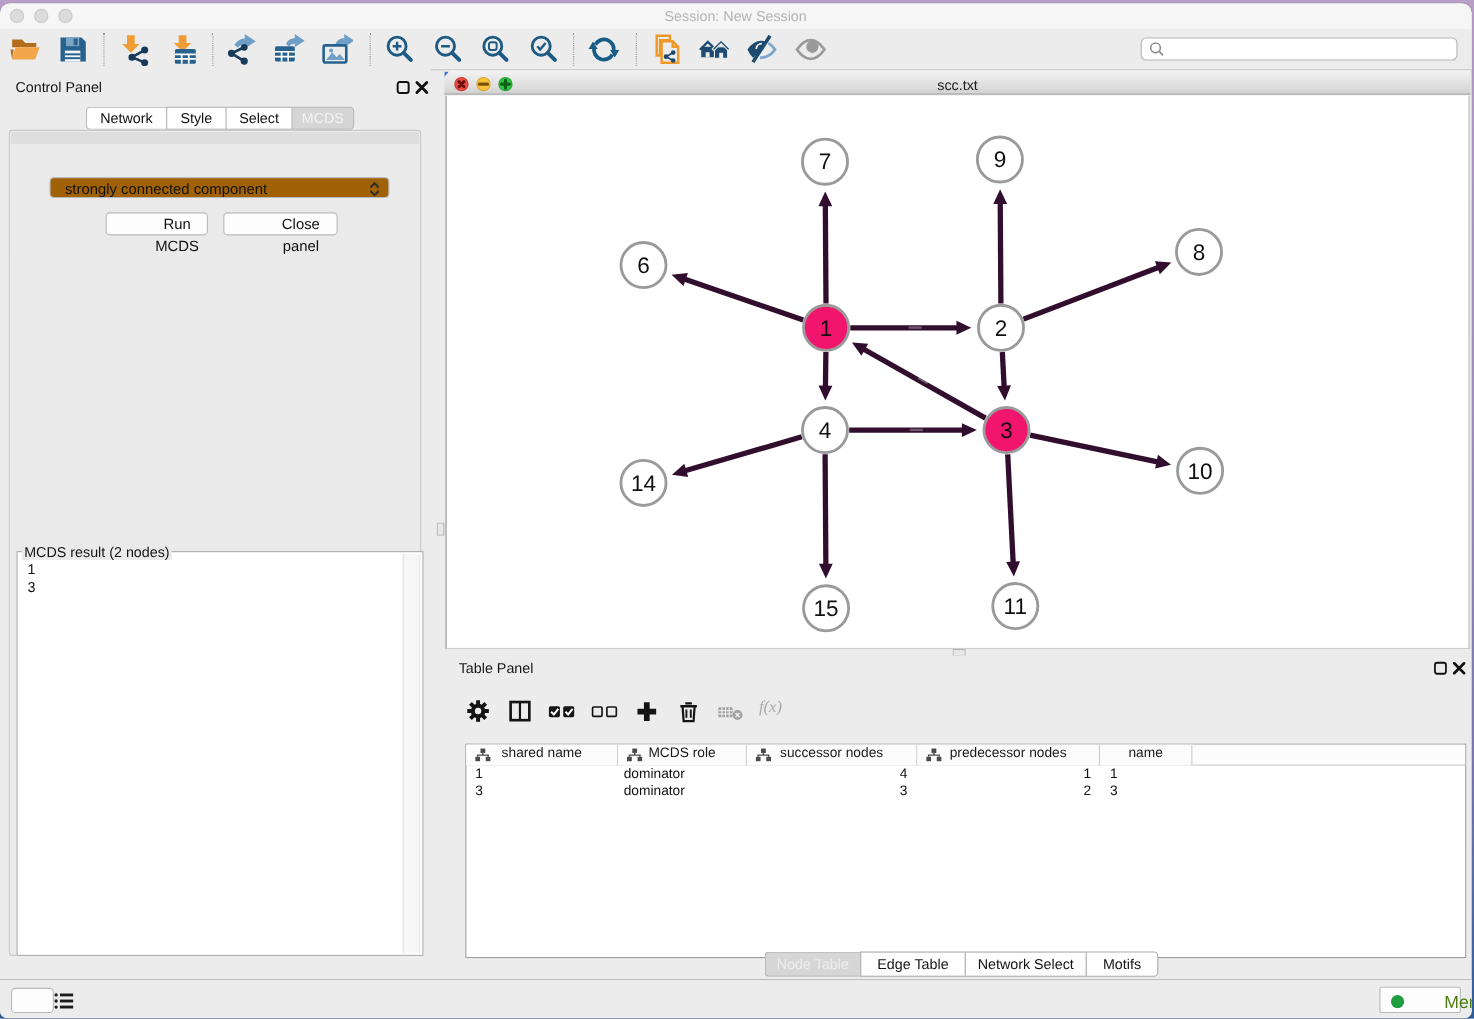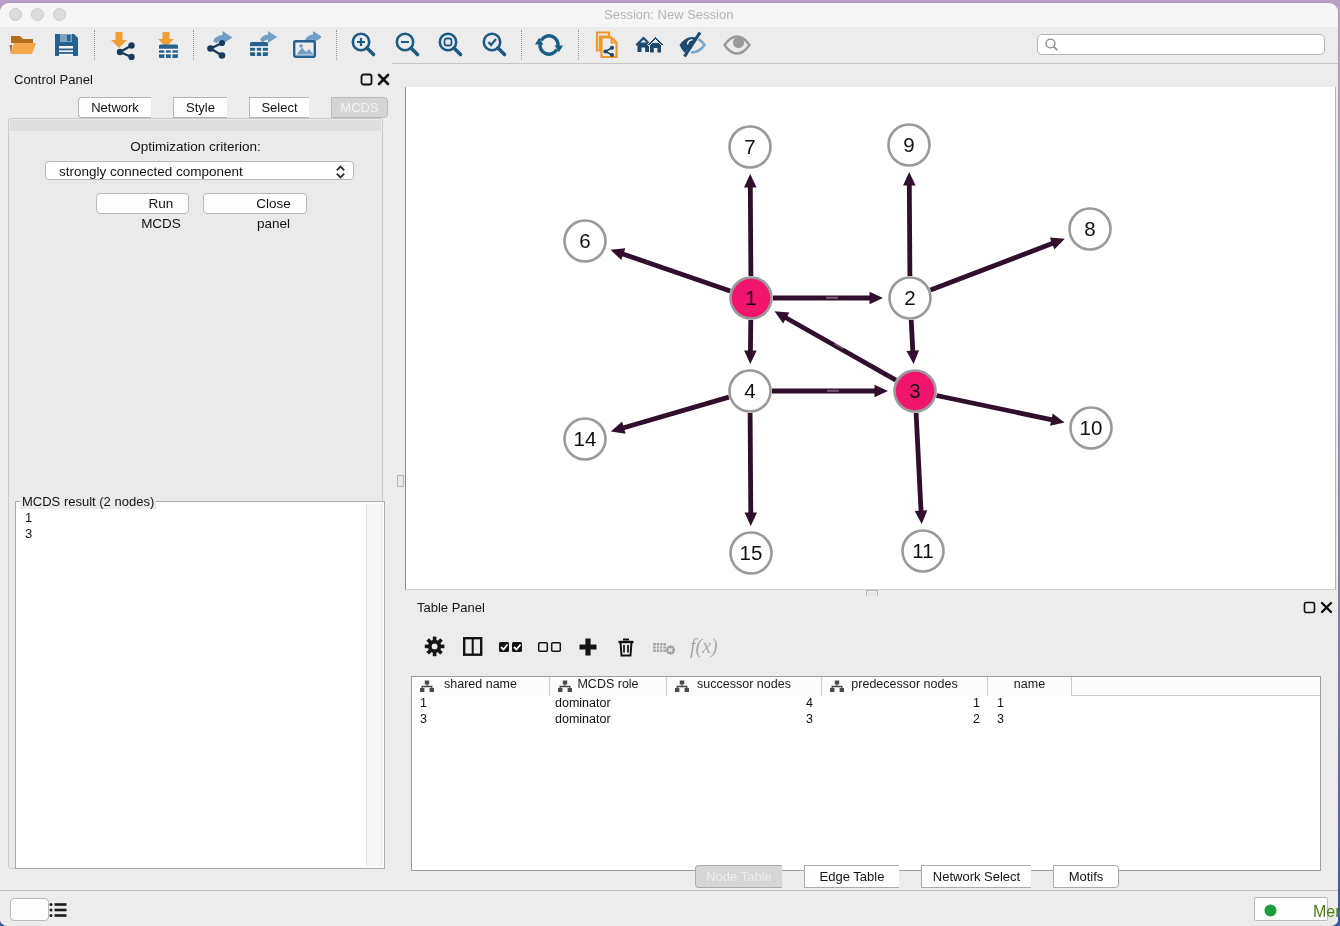--- a/index.html
+++ b/index.html
@@ -11,41 +11,41 @@
 #titlebar{position:absolute;left:0;top:0;width:100%;height:24px;background:#f6f6f6;border-bottom:1px solid #d9d9d9;}
 .tl{position:absolute;top:5px;width:13px;height:13px;border-radius:50%;background:#dcdcdc;border:1px solid #c9c9c9;box-sizing:border-box;}
 #wtitle{position:absolute;top:3.5px;left:0;width:100%;text-align:center;font-size:13px;color:#b4b4b8;}
 #toolbar{position:absolute;left:0;top:24px;width:100%;height:36px;background:#ececec;border-bottom:1px solid #c6c6c6;}
 .sep{position:absolute;top:3px;height:30px;width:0;border-left:1px dotted #989898;}
 .ticon{position:absolute;top:3px;}
 #searchbox{position:absolute;left:1037px;top:7px;width:286px;height:19px;border:1px solid #b6b6b6;border-radius:5px;background:#fff;}
 
 #cpanel{position:absolute;left:0;top:58px;width:392px;height:830px;background:#ececec;}
 .ptitle{font-size:13px;color:#161616;}
-.tabrow{position:absolute;display:flex;gap:22px;}
+.tabrow{position:absolute;display:flex;}
 .tab{box-sizing:border-box;height:21px;background:#fefefe;border:1px solid #b4b4b4;border-right:none;font-size:13px;color:#111;text-align:center;line-height:20px;}
 .tab.sel{background:#d5d5d5;color:#f3f3f3;border:1px solid #b9b9b9;border-radius:0 4px 4px 0;}
 .tab.first{border-radius:4px 0 0 4px;}
 #cppane{position:absolute;left:8px;top:57px;width:375px;height:751px;background:#eaeaea;border:1px solid #c9c9c9;border-radius:3px;box-sizing:border-box;}
 #cppane .band{position:absolute;left:1px;top:1px;right:1px;height:11px;background:#dedede;border-radius:2px 2px 0 0;}
 .btn{position:absolute;box-sizing:border-box;background:#fdfdfd;border:1px solid #b9b9b9;border-radius:4px;font-size:13.5px;color:#111;text-align:center;padding-left:37px;}
-#combo{position:absolute;left:36px;top:42px;width:309px;height:19px;background:#ffffff;border:1px solid #b9b9b9;border-radius:4px;box-sizing:border-box;}
+#combo{position:absolute;left:36px;top:42px;width:309px;height:19px;background:#a16207;border:1px solid #b9b9b9;border-radius:4px;box-sizing:border-box;}
 #mcdsfs{position:absolute;left:6px;top:382px;width:368px;height:366px;border:1px solid #ababab;background:#fff;}
 #mcdsleg{position:absolute;left:4px;top:-8px;background:#eaeaea;font-size:13px;color:#141414;padding:0 2px;}
 #mcdssb{position:absolute;right:2px;top:2px;width:14px;bottom:2px;background:#f6f6f6;border-left:1px solid #e2e2e2;border-right:1px solid #e9e9e9;}
 
 #netwin{position:absolute;left:404px;top:61px;width:933px;height:532px;}
 #nettb{position:absolute;left:0;top:0;width:100%;height:22px;background:linear-gradient(180deg,#f3f3f3,#dddddd 70%,#d2d2d2);border-bottom:1px solid #9c9c9c;box-sizing:border-box;}
 .mtl{position:absolute;top:6px;width:13px;height:13px;border-radius:50%;box-sizing:border-box;}
 .mtl svg{display:block;}
 
 #netcv{position:absolute;left:0.5px;top:22.5px;width:931.5px;height:503px;background:#fff;border-left:1.2px solid #8a8a8a;border-right:1px solid #b5b5b5;border-bottom:1px solid #cfcfcf;box-sizing:border-box;}
 
 #tpanel{position:absolute;left:404px;top:593px;width:933px;height:295px;background:#ececec;}
-#ttable{position:absolute;left:7px;top:80px;width:910px;height:195px;background:#fff;border:1px solid #9d9d9d;box-sizing:border-box;}
+#ttable{position:absolute;left:19px;top:80px;width:910px;height:195px;background:#fff;border:1px solid #9d9d9d;box-sizing:border-box;}
 .hcell{position:absolute;top:0;height:19px;border-right:1px solid #cccccc;box-sizing:border-box;background:#fcfcfc;font-size:12.5px;color:#1a1a1a;text-align:center;line-height:14px;}
 .cellt{position:absolute;font-size:12.5px;color:#111;height:16px;line-height:16px;}
 .btab{box-sizing:border-box;height:23px;border:1px solid #ababab;border-right:none;background:#fefefe;font-size:13px;color:#131313;text-align:center;line-height:21px;}
 .btab.sel{background:#d6d6d6;color:#ededed;}
 
 #statusbar{position:absolute;left:0;top:887px;width:100%;height:33px;background:#ececec;border-top:1px solid #bfbfbf;}
 </style>
 </head>
 <body>
 <div id="win">
@@ -191,21 +191,20 @@
         <path d="M2 2 L11 11 M11 2 L2 11" stroke="#111" stroke-width="2.6" stroke-linecap="round"></path>
       </svg>
     <div class="tabrow" style="left:78px;top:36px;">
       <div class="tab first" style="width:73px;">Network</div>
       <div class="tab" style="width:54px;">Style</div>
       <div class="tab" style="width:60px;">Select</div>
       <div class="tab sel" style="width:57px;">MCDS</div>
     </div>
     <div id="cppane">
       <div class="band"></div>
-      <div class="abs" style="left:0;top:20px;width:100%;text-align:center;font-size:13.5px;color:#131313;">Optimization criterion:</div>
       <div id="combo">
         <div class="abs" style="left:13px;top:2px;font-size:13.5px;color:#131313;">strongly connected component</div>
         <svg class="abs" style="right:7px;top:3px;" width="11" height="14">
           <g fill="none" stroke="#2d2d2d" stroke-width="1.8">
               <path d="M1.8 5.4 L5.5 1.6 L9.2 5.4"></path>
               <path d="M1.8 8.6 L5.5 12.4 L9.2 8.6"></path>
             </g>
         </svg>
       </div>
       <div class="btn" style="left:87px;top:74px;width:93px;height:21px;line-height:20px;">Run MCDS</div>
@@ -214,20 +213,41 @@
         <div id="mcdsleg">MCDS result (2 nodes)</div>
         <div class="abs" style="left:9px;top:8px;font-size:13px;color:#111;line-height:16px;">1<br>3</div>
         <div id="mcdssb"></div>
       </div>
     </div>
   </div>
   <svg class="abs" style="left:397px;top:472px;" width="8" height="12">
       <rect x="0.5" y="0.5" width="6" height="11" fill="#e8e8e8" stroke="#b5b5b5"></rect>
     </svg>
   <div id="netwin">
+    <div id="nettb">
+      <svg class="abs" style="left:0;top:1px;" width="4" height="5">
+          <path d="M0 0 L4 0 L0 5 z" fill="#3b6fd4"></path>
+        </svg>
+      <div class="mtl" style="left:8.5px;background:#ea4a42;border:1px solid #c93c33;">
+          <svg width="11" height="11">
+            <path d="M3.2 3.2 L7.8 7.8 M7.8 3.2 L3.2 7.8" stroke="#6f100d" stroke-width="2.7" stroke-linecap="round"></path>
+          </svg>
+        </div>
+      <div class="mtl" style="left:28.5px;background:#f7c23b;border:1px solid #dfa32a;">
+          <svg width="11" height="11">
+            <path d="M1.8 5.5 h7.4" stroke="#7a5208" stroke-width="2.8" stroke-linecap="round"></path>
+          </svg>
+        </div>
+      <div class="mtl" style="left:48.5px;background:#2ec741;border:1px solid #25a836;">
+          <svg width="11" height="11">
+            <path d="M1.8 5.5 h7.4 M5.5 1.8 v7.4" stroke="#0b6016" stroke-width="2.8" stroke-linecap="round"></path>
+          </svg>
+        </div>
+      <div class="abs" style="left:0;top:5.5px;width:100%;text-align:center;font-size:13px;color:#1c1c1c;">scc.txt</div>
+    </div>
     <div id="netcv">
 <svg width="932" height="503" viewBox="0 0 932 503" xmlns="http://www.w3.org/2000/svg" style="position:absolute;left:0;top:0">
 <g stroke="#310e2e" stroke-width="4.8" fill="none">
 <line x1="344.9" y1="189.0" x2="344.3" y2="98.5"></line>
 <line x1="324.2" y1="203.9" x2="215.4" y2="166.5"></line>
 <line x1="367.0" y1="211.0" x2="465.5" y2="211.0"></line>
 <line x1="344.8" y1="233.0" x2="344.4" y2="265.5"></line>
 <line x1="489.9" y1="293.1" x2="378.5" y2="230.0"></line>
 <line x1="503.9" y1="189.0" x2="503.3" y2="96.5"></line>
 <line x1="524.5" y1="203.1" x2="648.1" y2="155.8"></line>
@@ -344,21 +364,21 @@
             <g fill="#a2a2a2">
               <rect x="1" y="8" width="13" height="9" rx="1"></rect>
               <g stroke="#ececec" stroke-width="1">
                 <path d="M1 11 h13 M1 14 h13 M4.3 11 h0 M4.3 8 v9 M7.6 8 v9 M10.9 8 v9"></path>
               </g>
               <circle cx="18.5" cy="15" r="4.5"></circle>
               <path d="M16.7 13.2 l3.6 3.6 M20.3 13.2 l-3.6 3.6" stroke="#ececec" stroke-width="1.4"></path>
             </g>
           </svg></div>
 <div class="abs" style="left:286px;top:7px;">
-          <div style="font-family:'Liberation Serif',serif;font-style:italic;font-size:20px;color:#a8a8a8;">f(x)</div>
+          <div style="font-family:'Liberation Serif',serif;font-style:italic;font-size:15px;color:#a8a8a8;">f(x)</div>
         </div>
 </div>
     <div id="ttable">
 <div class="abs" style="left:0;top:0;width:908px;height:19px;background:#fcfcfc;border-bottom:1px solid #cccccc;box-sizing:border-box;"></div>
 <div class="hcell" style="left:0px;width:138px;"><svg width="14" height="13" style="position:absolute;left:8px;top:3px;">
             <g fill="#4a4a4a">
               <rect x="4.8" y="0.5" width="4.4" height="4"></rect>
               <rect x="0" y="8" width="4.4" height="4"></rect>
               <rect x="9.6" y="8" width="4.4" height="4"></rect>
               <path d="M7 4.5 v2 M2.2 8 v-1.5 h9.6 v1.5" stroke="#4a4a4a" fill="none" stroke-width="1.3"></path>

